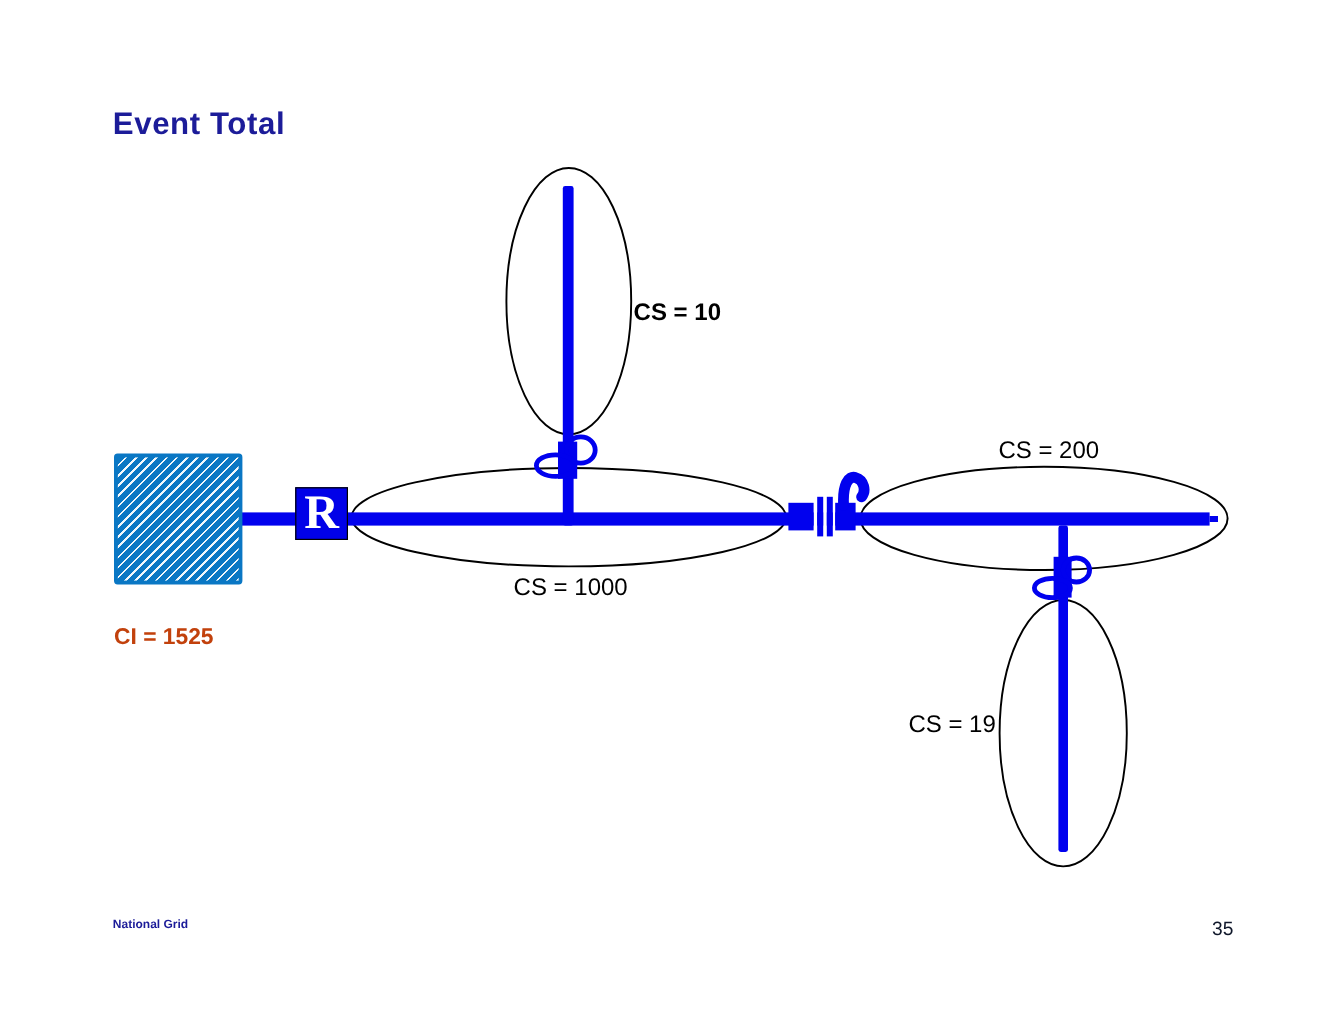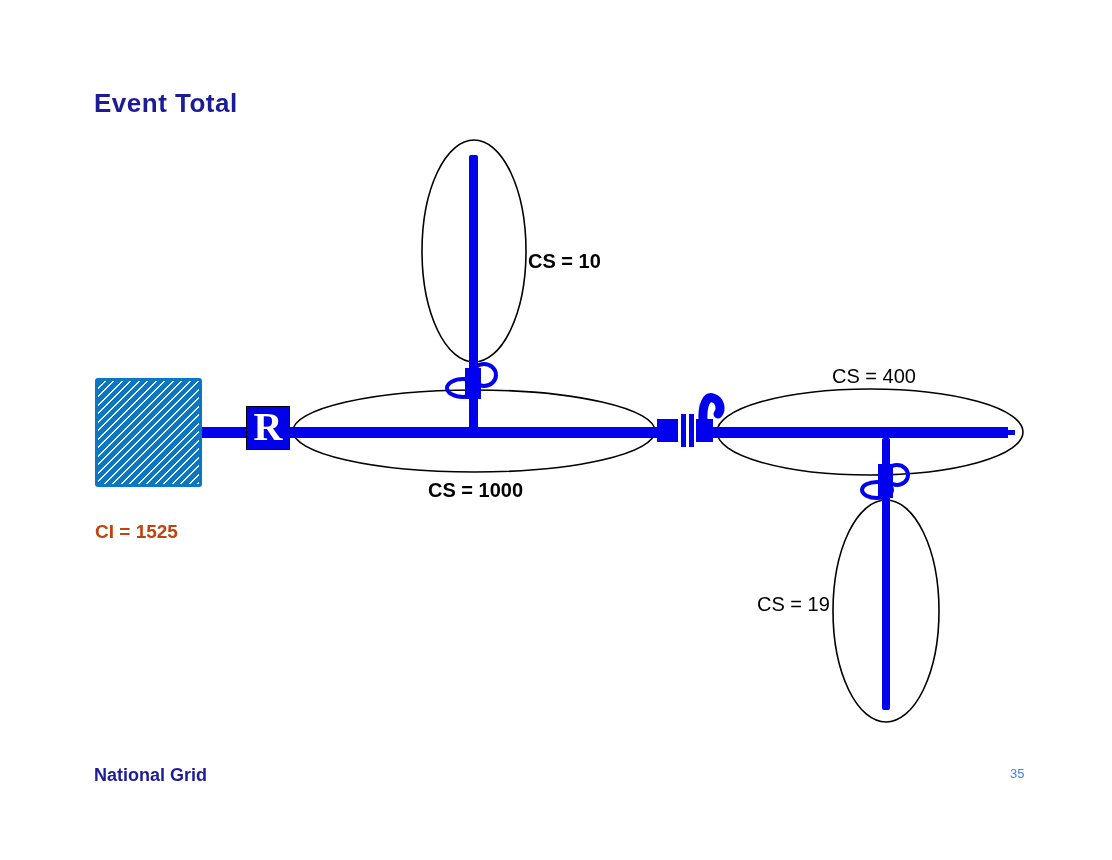--- a/index.html
+++ b/index.html
@@ -13,21 +13,21 @@
   .abs{position:absolute;}
   .page-title{
     left:94px;top:88px;
     font-size:26px;font-weight:bold;color:#1c1c99;
     letter-spacing:0.5px;
   }
   .cs-label{
     font-size:20px;color:#000000;white-space:nowrap;
   }
   .cs10{left:528px;top:250px;font-weight:bold;}
-  .cs1000{left:428px;top:479px;font-weight:bold;}
+  .cs1000{left:428px;top:479px;}
   .cs500{left:832px;top:365px;}
   .cs15{left:757px;top:593px;}
   .ci-label{
     left:95px;top:521px;
     font-size:19px;font-weight:bold;color:#c2410c;white-space:nowrap;
   }
   .source-square{
     left:95px;top:378px;width:101px;height:103px;
     background-color:#0a77c4;
     background-image:repeating-linear-gradient(135deg,
@@ -41,25 +41,25 @@
     background:#0101e8;border:1px solid #000000;
     box-sizing:border-box;
     display:flex;align-items:center;justify-content:center;
     color:#ffffff;
     font-family:"Liberation Serif", serif;
     font-size:40px;font-weight:bold;line-height:1;
     padding-bottom:3px;
   }
   .footer-brand{
     left:94px;top:765px;
-    font-size:18px;font-weight:bold;color:#1c1c99;white-space:nowrap;
+    font-size:10px;font-weight:bold;color:#1c1c99;white-space:nowrap;
   }
   .footer-page{
     left:1010px;top:766px;
-    font-size:13px;color:#3b82f6;
+    font-size:16px;color:#0f172a;
   }
   svg.diagram{position:absolute;left:0;top:0;}
 </style>
 </head>
 <body>
 
 <div class="slide">
 
   <div class="abs page-title">Event Total</div>
 
@@ -98,21 +98,21 @@
   </svg>
 
   <div class="abs source-square"></div>
 
   <div class="abs r-box">
     <span>R</span>
   </div>
 
   <div class="abs cs-label cs10">CS = 10</div>
   <div class="abs cs-label cs1000">CS = 1000</div>
-  <div class="abs cs-label cs500">CS = 400</div>
+  <div class="abs cs-label cs500">CS = 200</div>
   <div class="abs cs-label cs15">CS = 19</div>
 
   <div class="abs ci-label">CI = 1525</div>
 
   <div class="abs footer-brand">National Grid</div>
   <div class="abs footer-page">35</div>
 
 </div>
 
 </body></html>

